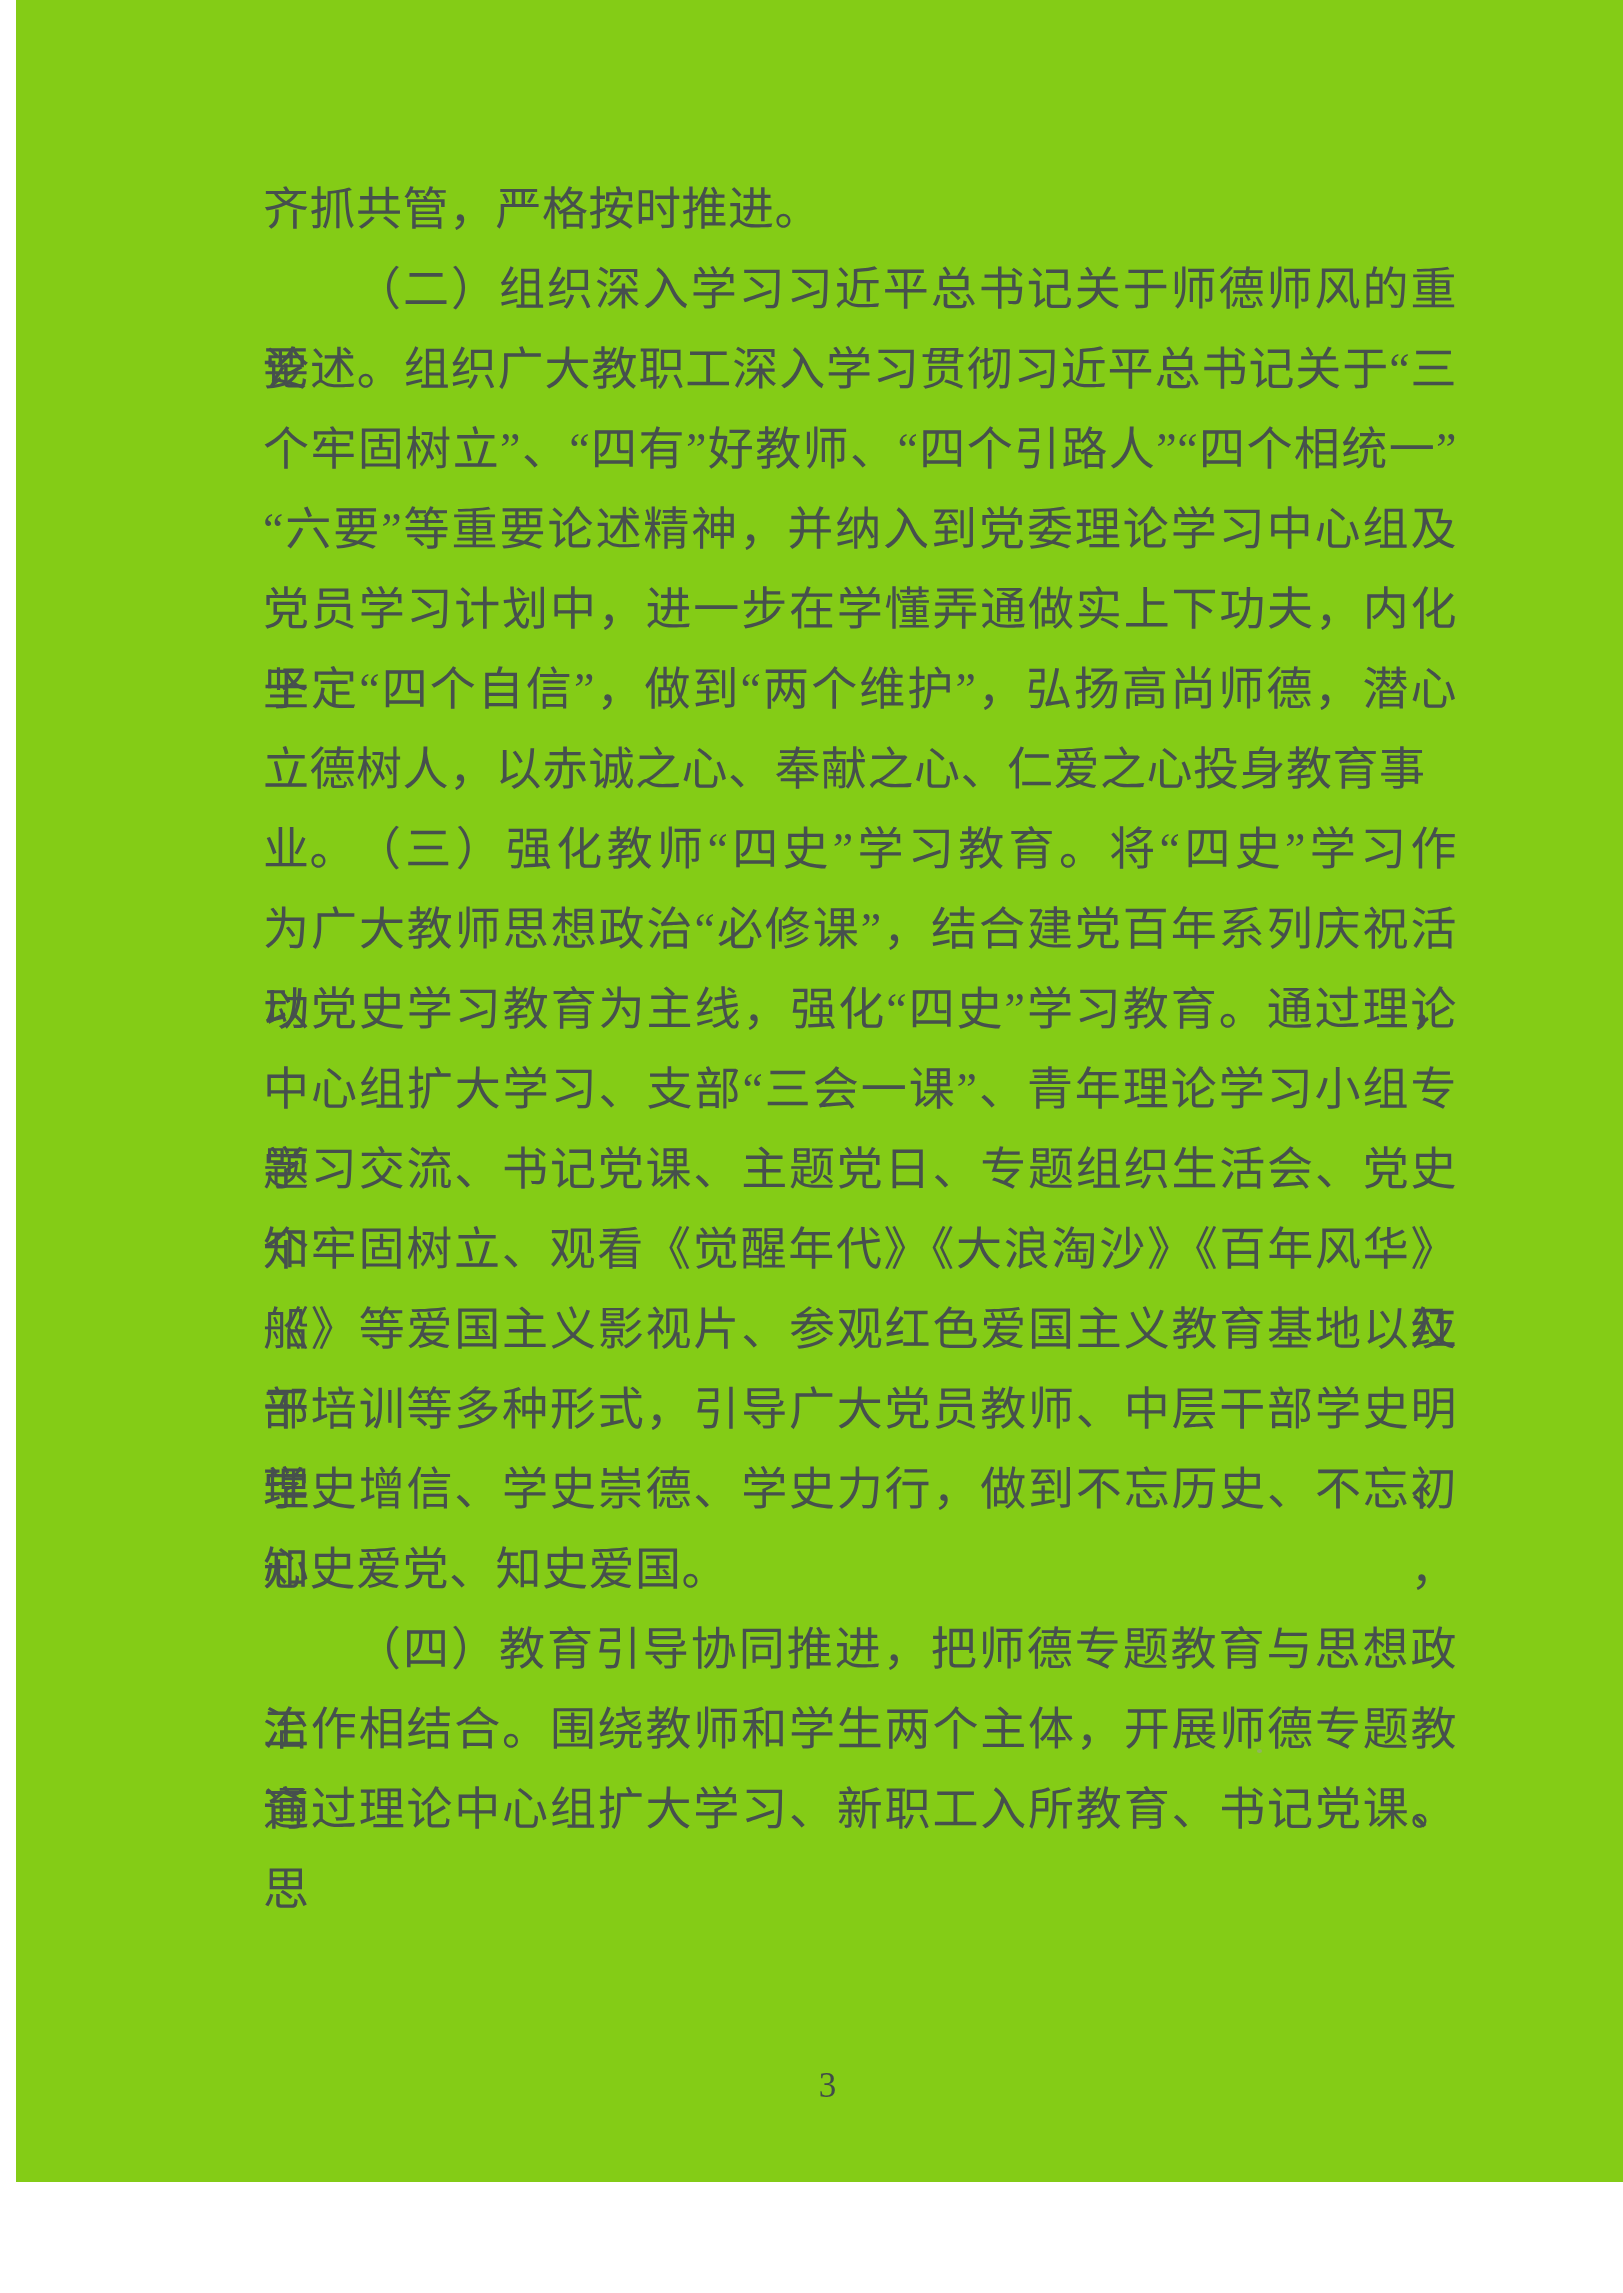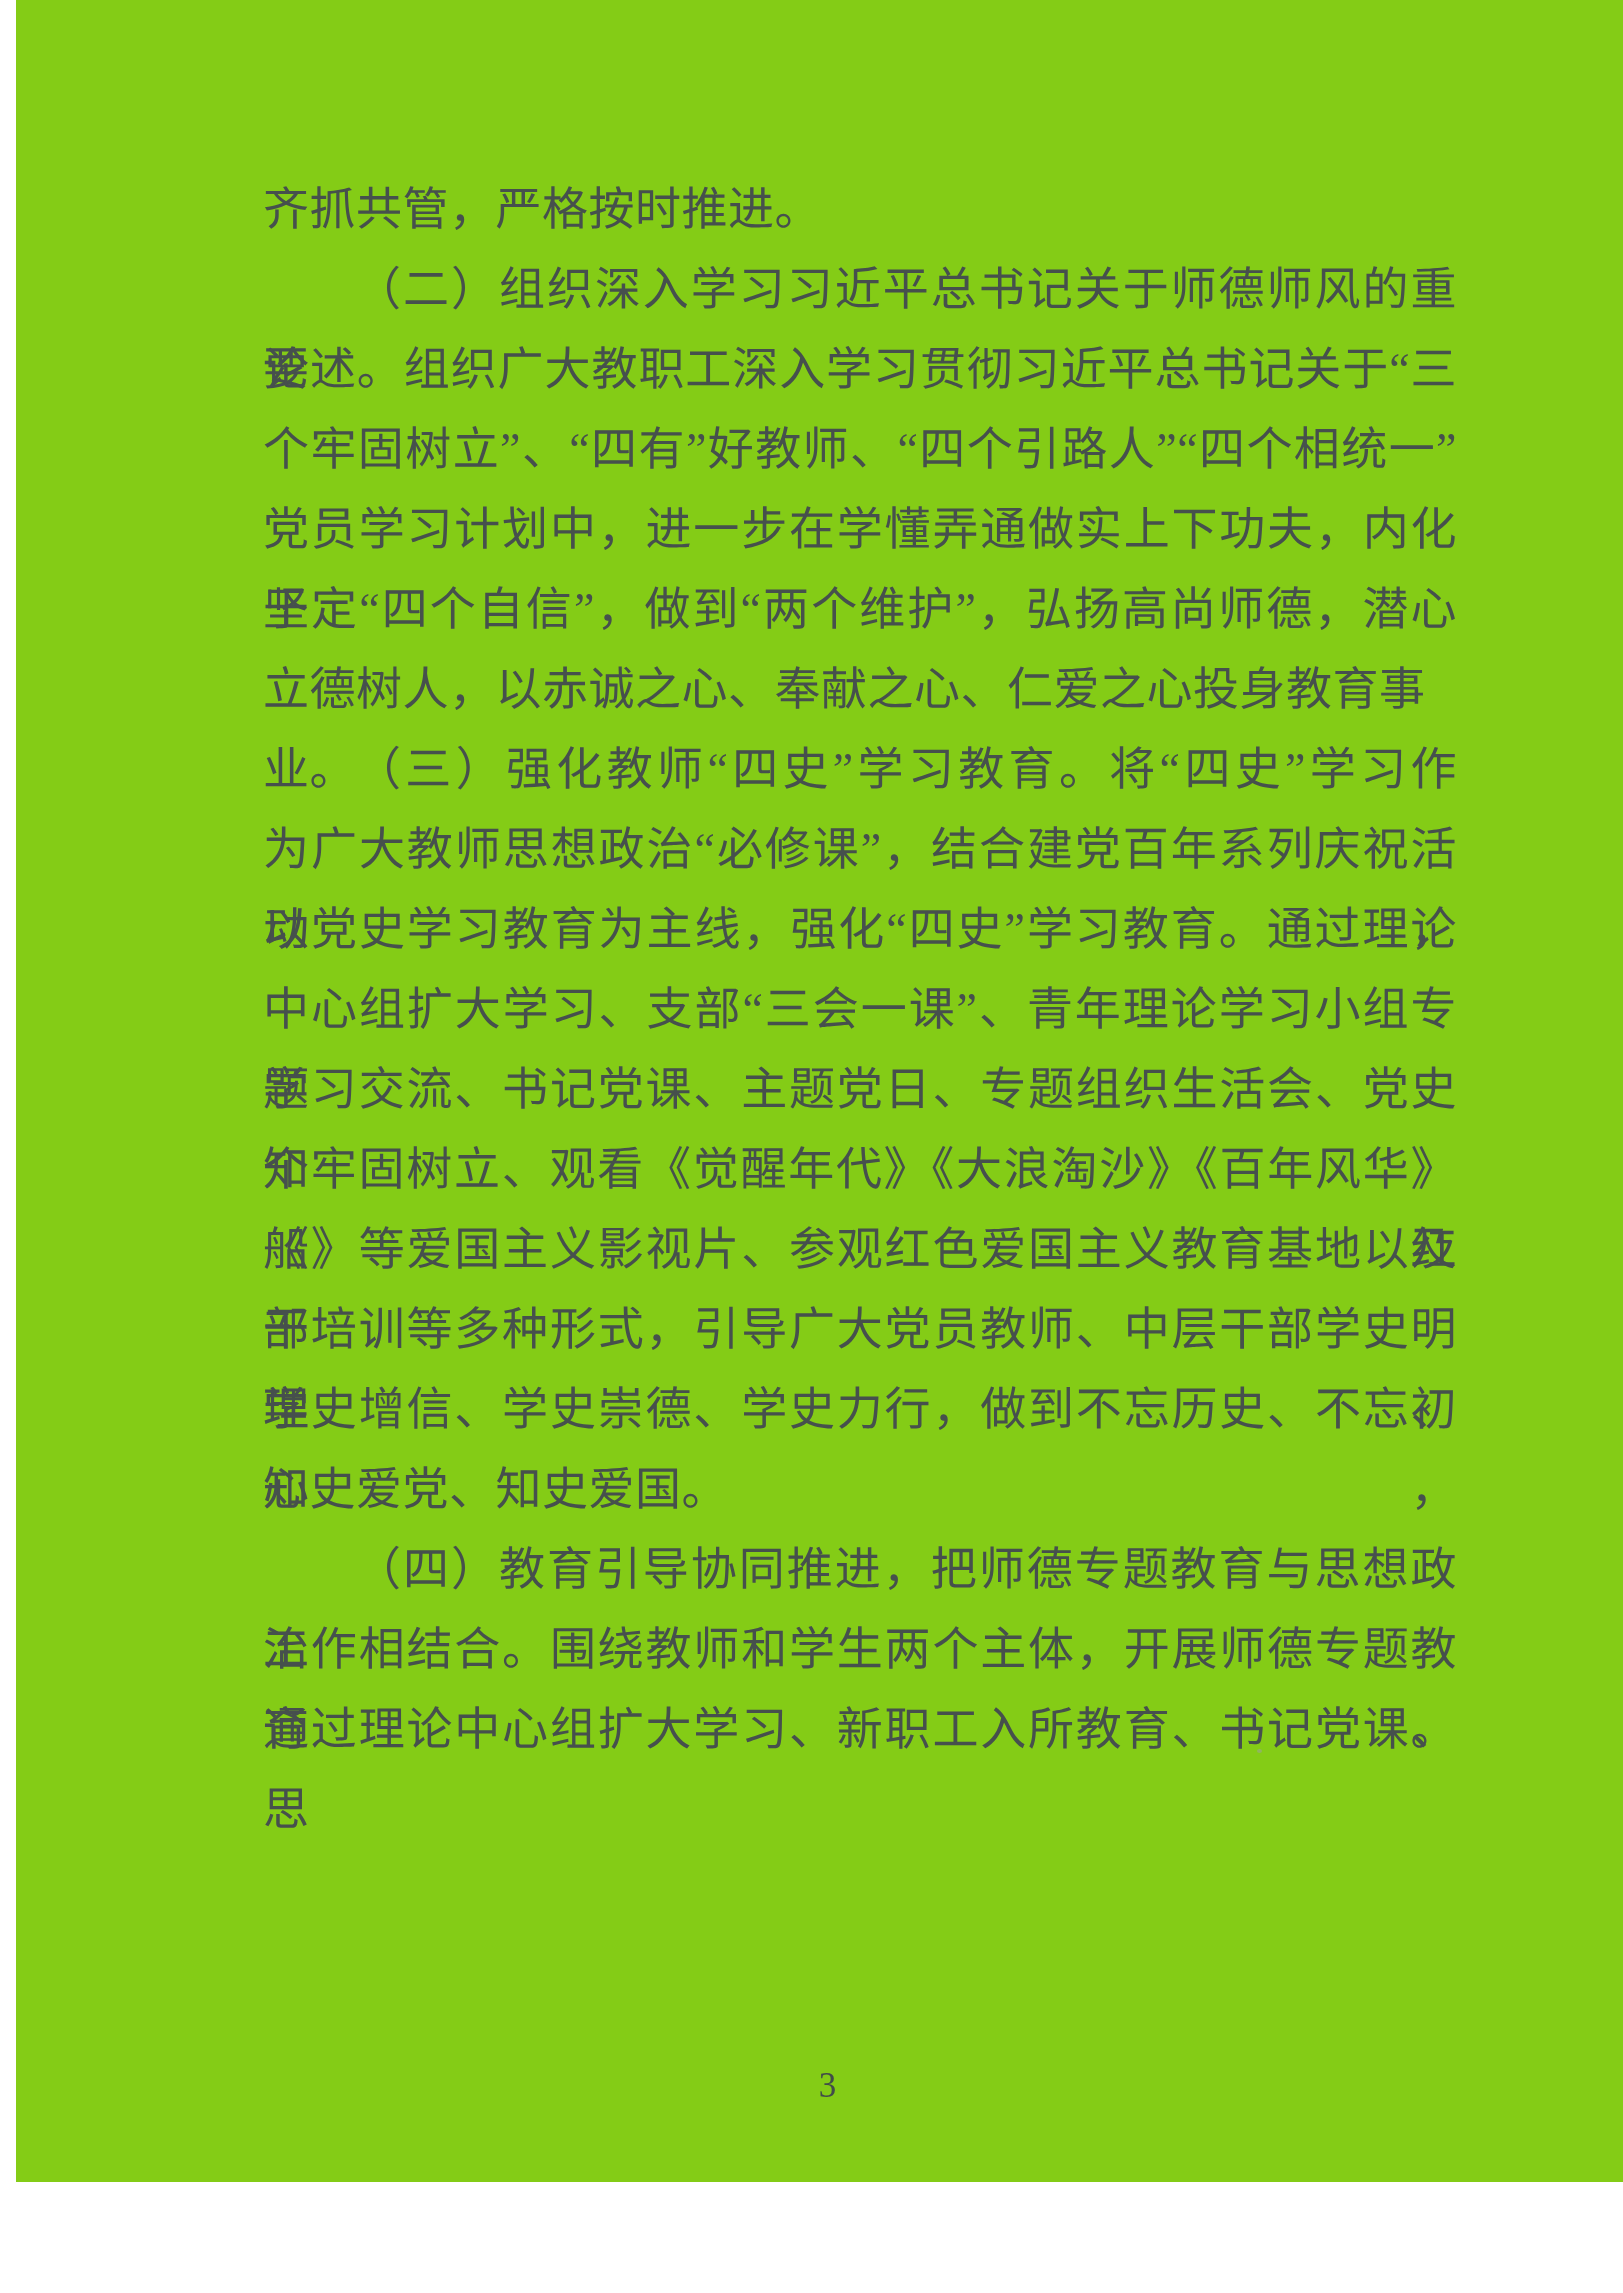--- a/index.html
+++ b/index.html
@@ -91,20 +91,21 @@
 </head>
 <body lang="zh-CN">
 
 <div class="page">
 
   <div class="text-block" id="text-block">
       <div class="line">齐抓共管，严格按时推进。</div>
       <div class="line indent fill">（二）组织深入学习习近平总书记关于师德师风的重要</div>
       <div class="line fill">论述。组织广大教职工深入学习贯彻习近平总书记关于“三</div>
       <div class="line fill">个牢固树立”、“四有”好教师、“四个引路人”“四个相统一”</div>
+      <div class="line fill">“六要”等重要论述精神，并纳入到党委理论学习中心组及</div>
       <div class="line fill">党员学习计划中，进一步在学懂弄通做实上下功夫，内化于</div>
       <div class="line fill">坚定“四个自信”，做到“两个维护”，弘扬高尚师德，潜心</div>
       <div class="line">立德树人，以赤诚之心、奉献之心、仁爱之心投身教育事业。</div>
       <div class="line indent fill">（三）强化教师“四史”学习教育。将“四史”学习作</div>
       <div class="line fill">为广大教师思想政治“必修课”，结合建党百年系列庆祝活动，</div>
       <div class="line fill">以党史学习教育为主线，强化“四史”学习教育。通过理论</div>
       <div class="line fill">中心组扩大学习、支部“三会一课”、青年理论学习小组专题</div>
       <div class="line fill">学习交流、书记党课、主题党日、专题组织生活会、党史知</div>
       <div class="line fill">个牢固树立、观看《觉醒年代》《大浪淘沙》《百年风华》《红</div>
       <div class="line fill">船》等爱国主义影视片、参观红色爱国主义教育基地以及干</div>

